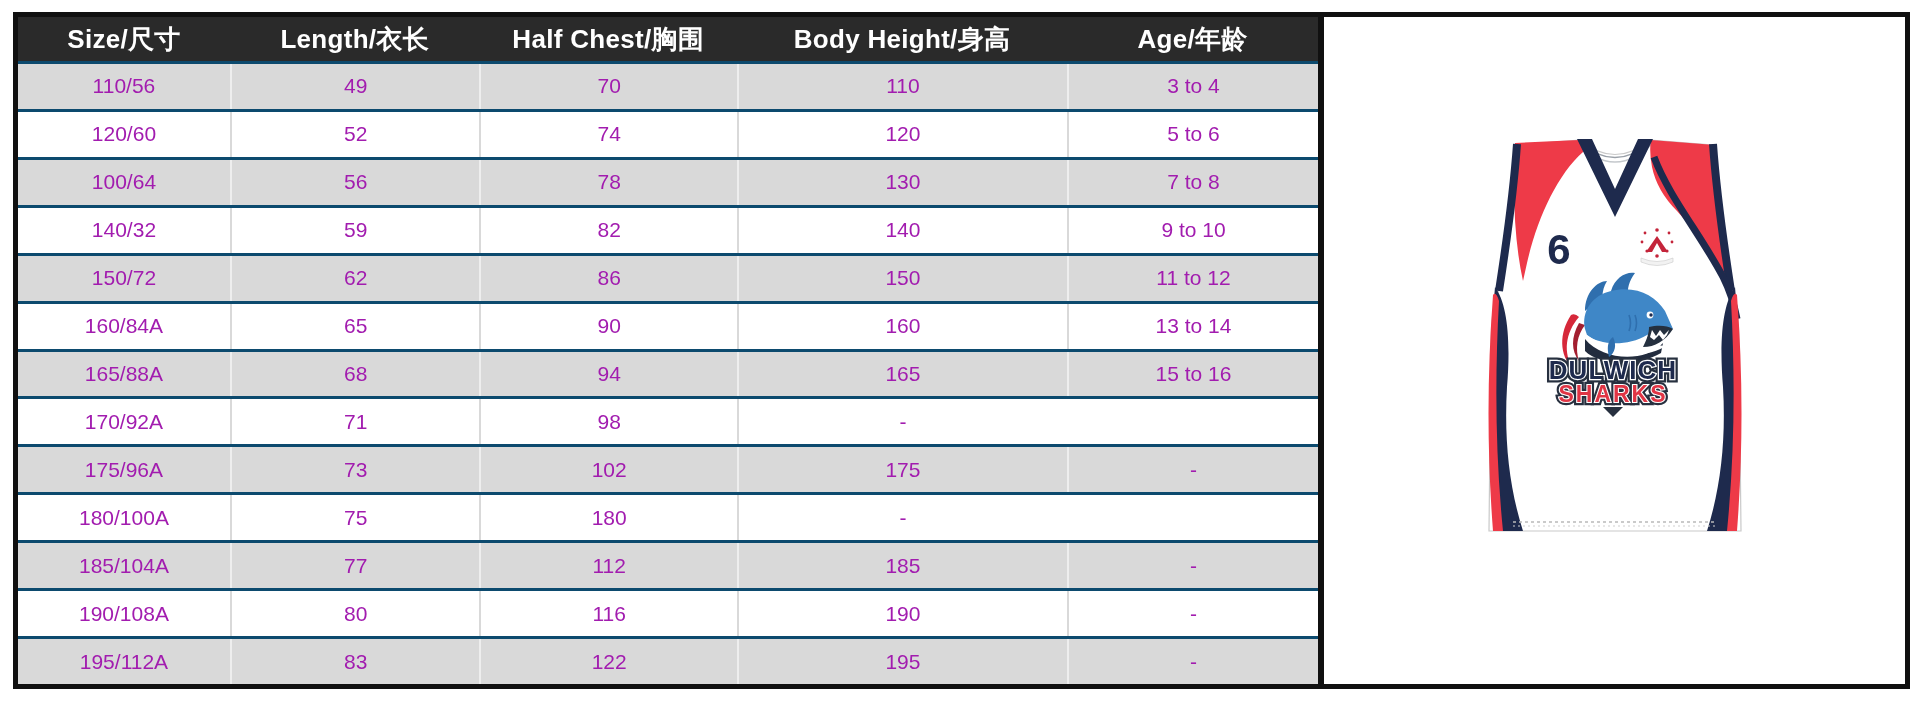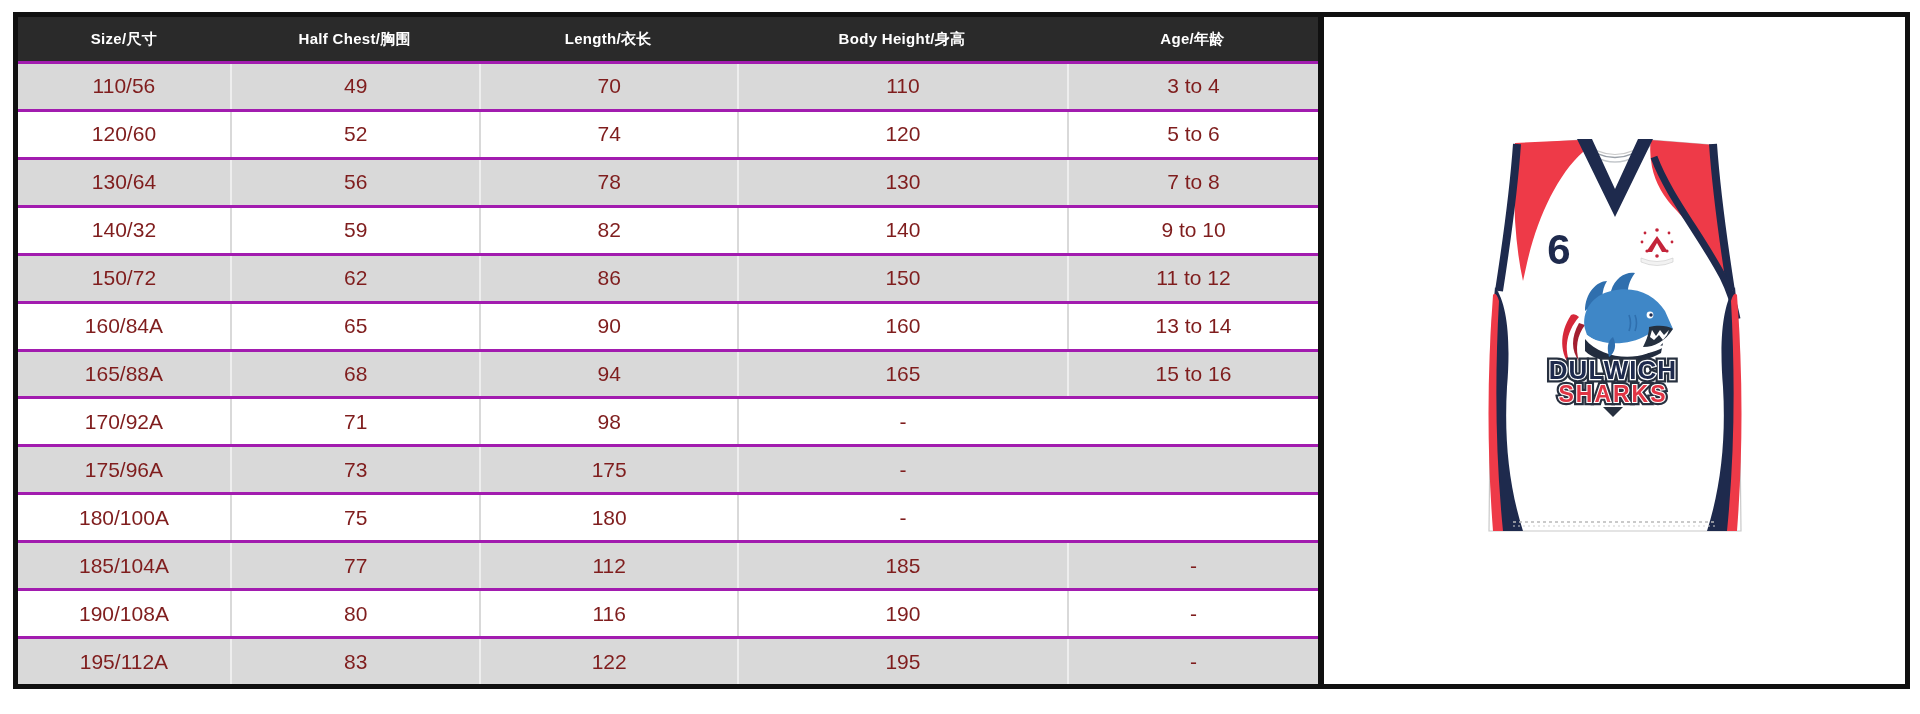--- a/index.html
+++ b/index.html
@@ -9,28 +9,28 @@
     font-family:"Liberation Sans","DejaVu Sans",sans-serif;
   }
   .frame {
     position:absolute; left:13px; top:12px; width:1897px; height:677px;
     border:5px solid #101010; background:#ffffff; display:flex;
   }
   
   .table-side { width:1300px; height:100%; display:flex; flex-direction:column; background:#ffffff; }
   .thead {
     flex:0 0 44px; display:grid; grid-template-columns:16.3% 19.2% 19.8% 25.4% 19.3%;
-    background:#2a2a2a; color:#ffffff; font-weight:bold; font-size:15px;
+    background:#2a2a2a; color:#ffffff; font-weight:bold; font-size:26px;
     align-items:center; text-align:center; letter-spacing:0.3px;
   }
   .tbody { flex:1; display:flex; flex-direction:column; }
   .trow {
     flex:1; display:grid; grid-template-columns:16.3% 19.2% 19.8% 25.4% 19.3%;
-    align-items:center; text-align:center; font-size:21px; color:#7f1d1d;
-    border-top:3px solid #a21caf;
+    align-items:center; text-align:center; font-size:21px; color:#a21caf;
+    border-top:3px solid #0c4a6e;
   }
   .trow.gray { background:#d9d9d9; }
   .trow.white { background:#ffffff; }
   .trow .cell { height:100%; display:flex; align-items:center; justify-content:center; }
   .trow.white .cell + .cell { border-left:2px solid #d9d9d9; }
   .trow.gray  .cell + .cell { border-left:2px solid rgba(255,255,255,0.55); }
   
   .jersey-side {
     flex:1; border-left:6px solid #101010; background:#ffffff;
     display:flex; justify-content:center; align-items:flex-start; padding-top:122px;
@@ -38,42 +38,42 @@
   svg text { font-family:"Liberation Sans","DejaVu Sans",sans-serif; }
 </style>
 </head>
 <body>
 
 <div class="frame">
 
   <div class="table-side">
     <div class="thead">
       <div class="hcell">Size/尺寸</div>
+      <div class="hcell">Length/衣长</div>
       <div class="hcell">Half Chest/胸围</div>
-      <div class="hcell">Length/衣长</div>
       <div class="hcell">Body Height/身高</div>
       <div class="hcell">Age/年龄</div>
     </div>
     <div class="tbody">
         <div class="trow gray">
           <div class="cell">110/56</div>
           <div class="cell">49</div>
           <div class="cell">70</div>
           <div class="cell">110</div>
           <div class="cell">3 to 4</div>
         </div>
         <div class="trow white">
           <div class="cell">120/60</div>
           <div class="cell">52</div>
           <div class="cell">74</div>
           <div class="cell">120</div>
           <div class="cell">5 to 6</div>
         </div>
         <div class="trow gray">
-          <div class="cell">130/64</div>
+          <div class="cell">100/64</div>
           <div class="cell">56</div>
           <div class="cell">78</div>
           <div class="cell">130</div>
           <div class="cell">7 to 8</div>
         </div>
         <div class="trow white">
           <div class="cell">140/32</div>
           <div class="cell">59</div>
           <div class="cell">82</div>
           <div class="cell">140</div>
@@ -102,20 +102,21 @@
         </div>
         <div class="trow white">
           <div class="cell">170/92A</div>
           <div class="cell">71</div>
           <div class="cell">98</div>
           <div class="cell">-</div>
         </div>
         <div class="trow gray">
           <div class="cell">175/96A</div>
           <div class="cell">73</div>
+          <div class="cell">102</div>
           <div class="cell">175</div>
           <div class="cell">-</div>
         </div>
         <div class="trow white">
           <div class="cell">180/100A</div>
           <div class="cell">75</div>
           <div class="cell">180</div>
           <div class="cell">-</div>
         </div>
         <div class="trow gray">

